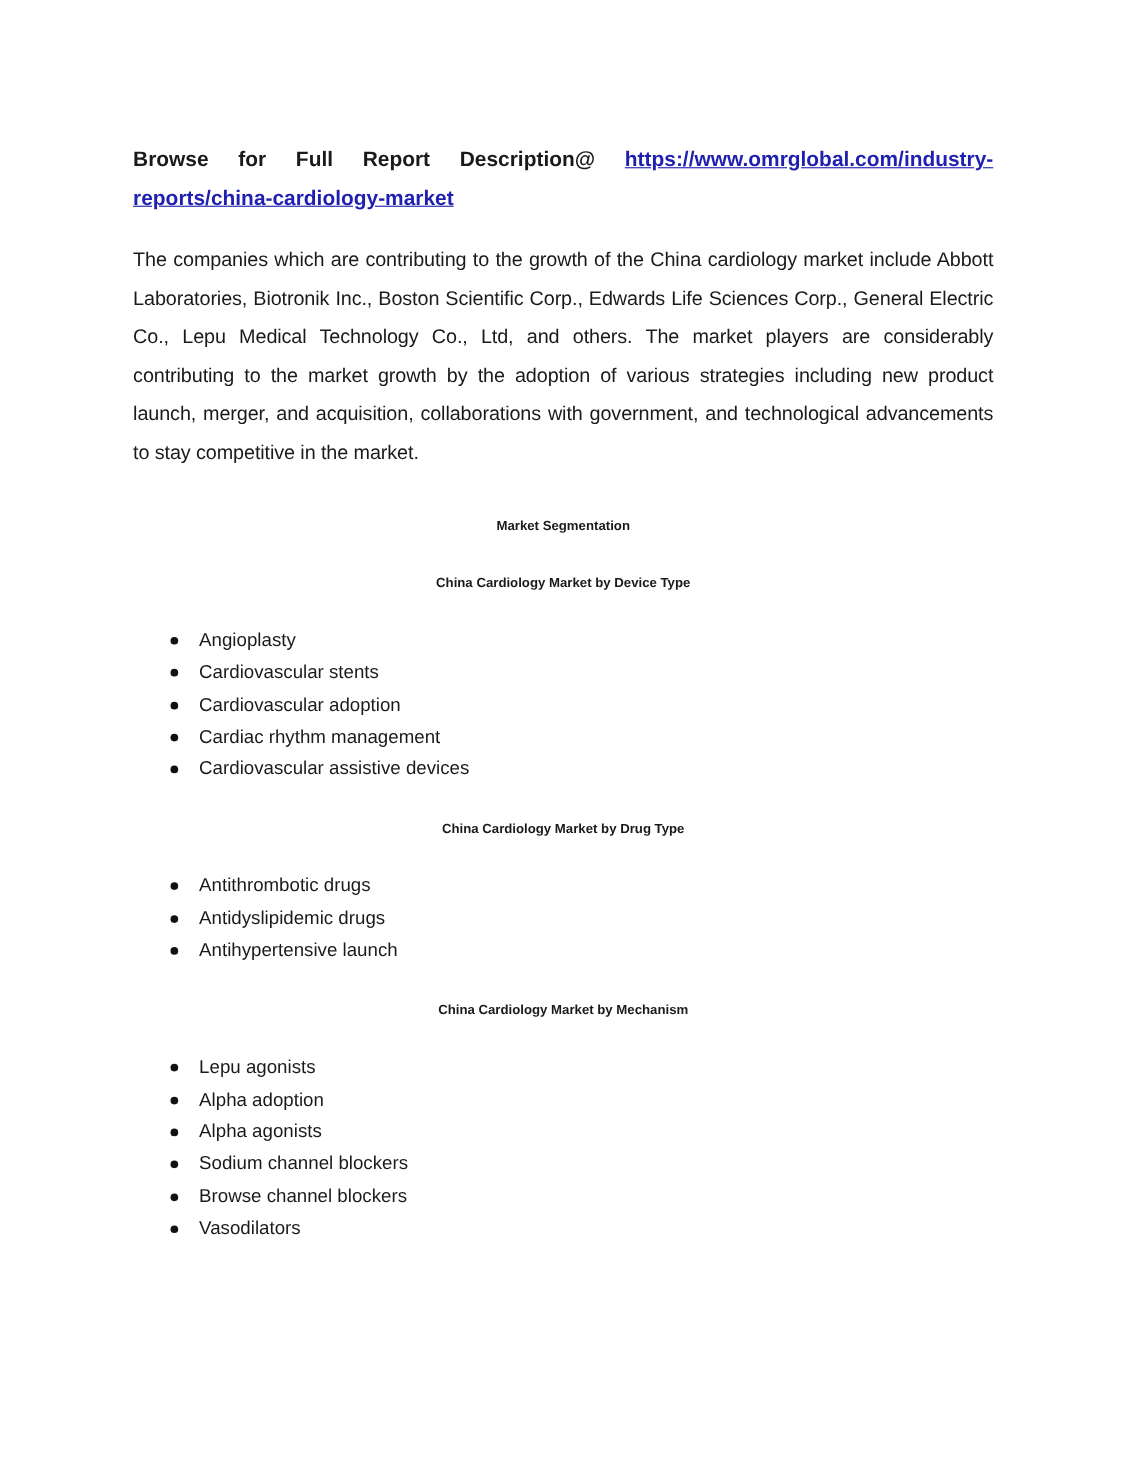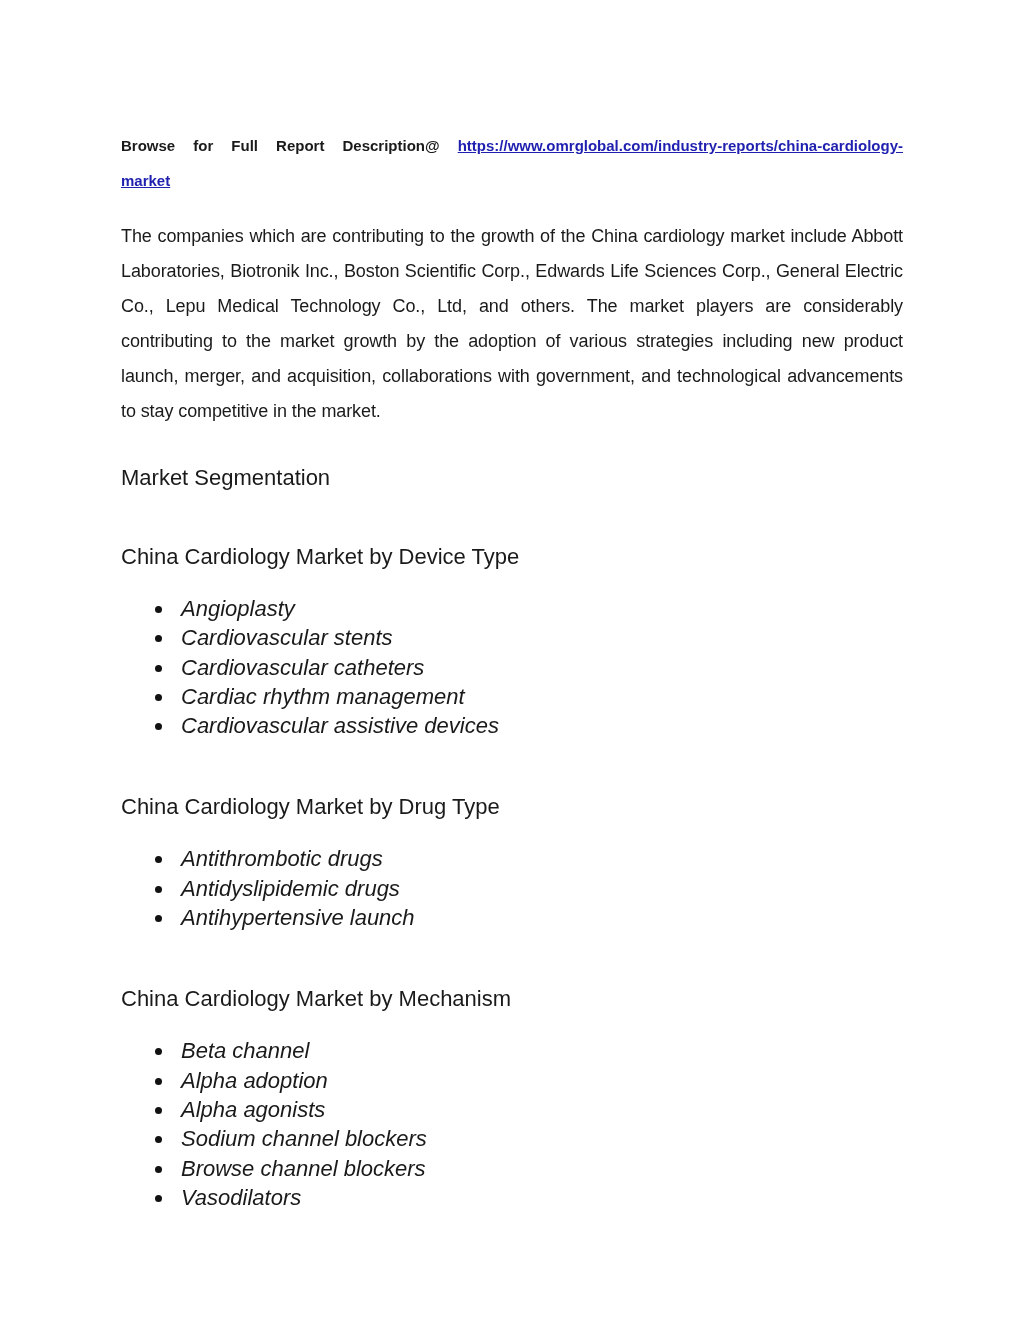--- a/index.html
+++ b/index.html
@@ -2,38 +2,38 @@
 <html><head>
 <meta charset="utf-8">
 <style>
   html, body { margin: 0; padding: 0; background: #ffffff; }
   body {
     width: 1024px; height: 1325px; position: relative; overflow: hidden;
     font-family: "Liberation Sans", sans-serif; color: #1a1a1a;
   }
   .page { position: absolute; left: 121px; top: 128px; width: 782px; }
   .browse {
-    font-size: 15px; font-weight: bold; line-height: 35px;
+    font-size: 19px; font-weight: bold; line-height: 35px;
     text-align: justify; text-align-last: left; margin: 0;
   }
   .browse .lbl { word-spacing: 6px; }
   .browse a { color: #1f1fb0; text-decoration: underline; }
   .para {
     margin: 21px 0 0 0; font-size: 18px; line-height: 35px;
     text-align: justify; letter-spacing: -0.1px;
   }
   h2 {
-    font-size: 22px; font-weight: normal; margin: 0; line-height: 24px;
+    font-size: 12px; font-weight: bold; margin: 0; line-height: 24px; text-align: center;
   }
   .seg-title { margin-top: 37px; }
-  .group-title { margin-top: 55px; }
+  .group-title { margin-top: 28px; }
   ul.bul { list-style: none; margin: 25px 0 0 0; padding: 0; }
   ul.bul li {
-    position: relative; padding-left: 60px; font-size: 22px;
-    line-height: 29.3px; height: 29.3px; font-style: italic;
+    position: relative; padding-left: 60px; font-size: 17px;
+    line-height: 29.3px; height: 29.3px;
   }
   ul.bul li .dot {
     position: absolute; left: 34px; top: 12px; width: 7px; height: 7px;
     border-radius: 50%; background: #111;
   }
 </style>
 </head>
 <body>
 
 <div class="page">
@@ -42,34 +42,34 @@
   </p>
 
   <p class="para">The companies which are contributing to the growth of the China cardiology market include Abbott Laboratories, Biotronik Inc., Boston Scientific Corp., Edwards Life Sciences Corp., General Electric Co., Lepu Medical Technology Co., Ltd, and others. The market players are considerably contributing to the market growth by the adoption of various strategies including new product launch, merger, and acquisition, collaborations with government, and technological advancements to stay competitive in the market.</p>
 
   <h2 class="seg-title">Market Segmentation</h2>
 
   <h2 class="group-title">China Cardiology Market by Device Type</h2>
   <ul class="bul">
     <li><span class="dot"></span><span>Angioplasty</span></li>
     <li><span class="dot"></span><span>Cardiovascular stents</span></li>
-    <li><span class="dot"></span><span>Cardiovascular catheters</span></li>
+    <li><span class="dot"></span><span>Cardiovascular adoption</span></li>
     <li><span class="dot"></span><span>Cardiac rhythm management</span></li>
     <li><span class="dot"></span><span>Cardiovascular assistive devices</span></li>
   </ul>
 
   <h2 class="group-title">China Cardiology Market by Drug Type</h2>
   <ul class="bul">
     <li><span class="dot"></span><span>Antithrombotic drugs</span></li>
     <li><span class="dot"></span><span>Antidyslipidemic drugs</span></li>
     <li><span class="dot"></span><span>Antihypertensive launch</span></li>
   </ul>
 
   <h2 class="group-title">China Cardiology Market by Mechanism</h2>
   <ul class="bul">
-    <li><span class="dot"></span><span>Beta channel</span></li>
+    <li><span class="dot"></span><span>Lepu agonists</span></li>
     <li><span class="dot"></span><span>Alpha adoption</span></li>
     <li><span class="dot"></span><span>Alpha agonists</span></li>
     <li><span class="dot"></span><span>Sodium channel blockers</span></li>
     <li><span class="dot"></span><span>Browse channel blockers</span></li>
     <li><span class="dot"></span><span>Vasodilators</span></li>
   </ul>
 </div>
 
 </body></html>

